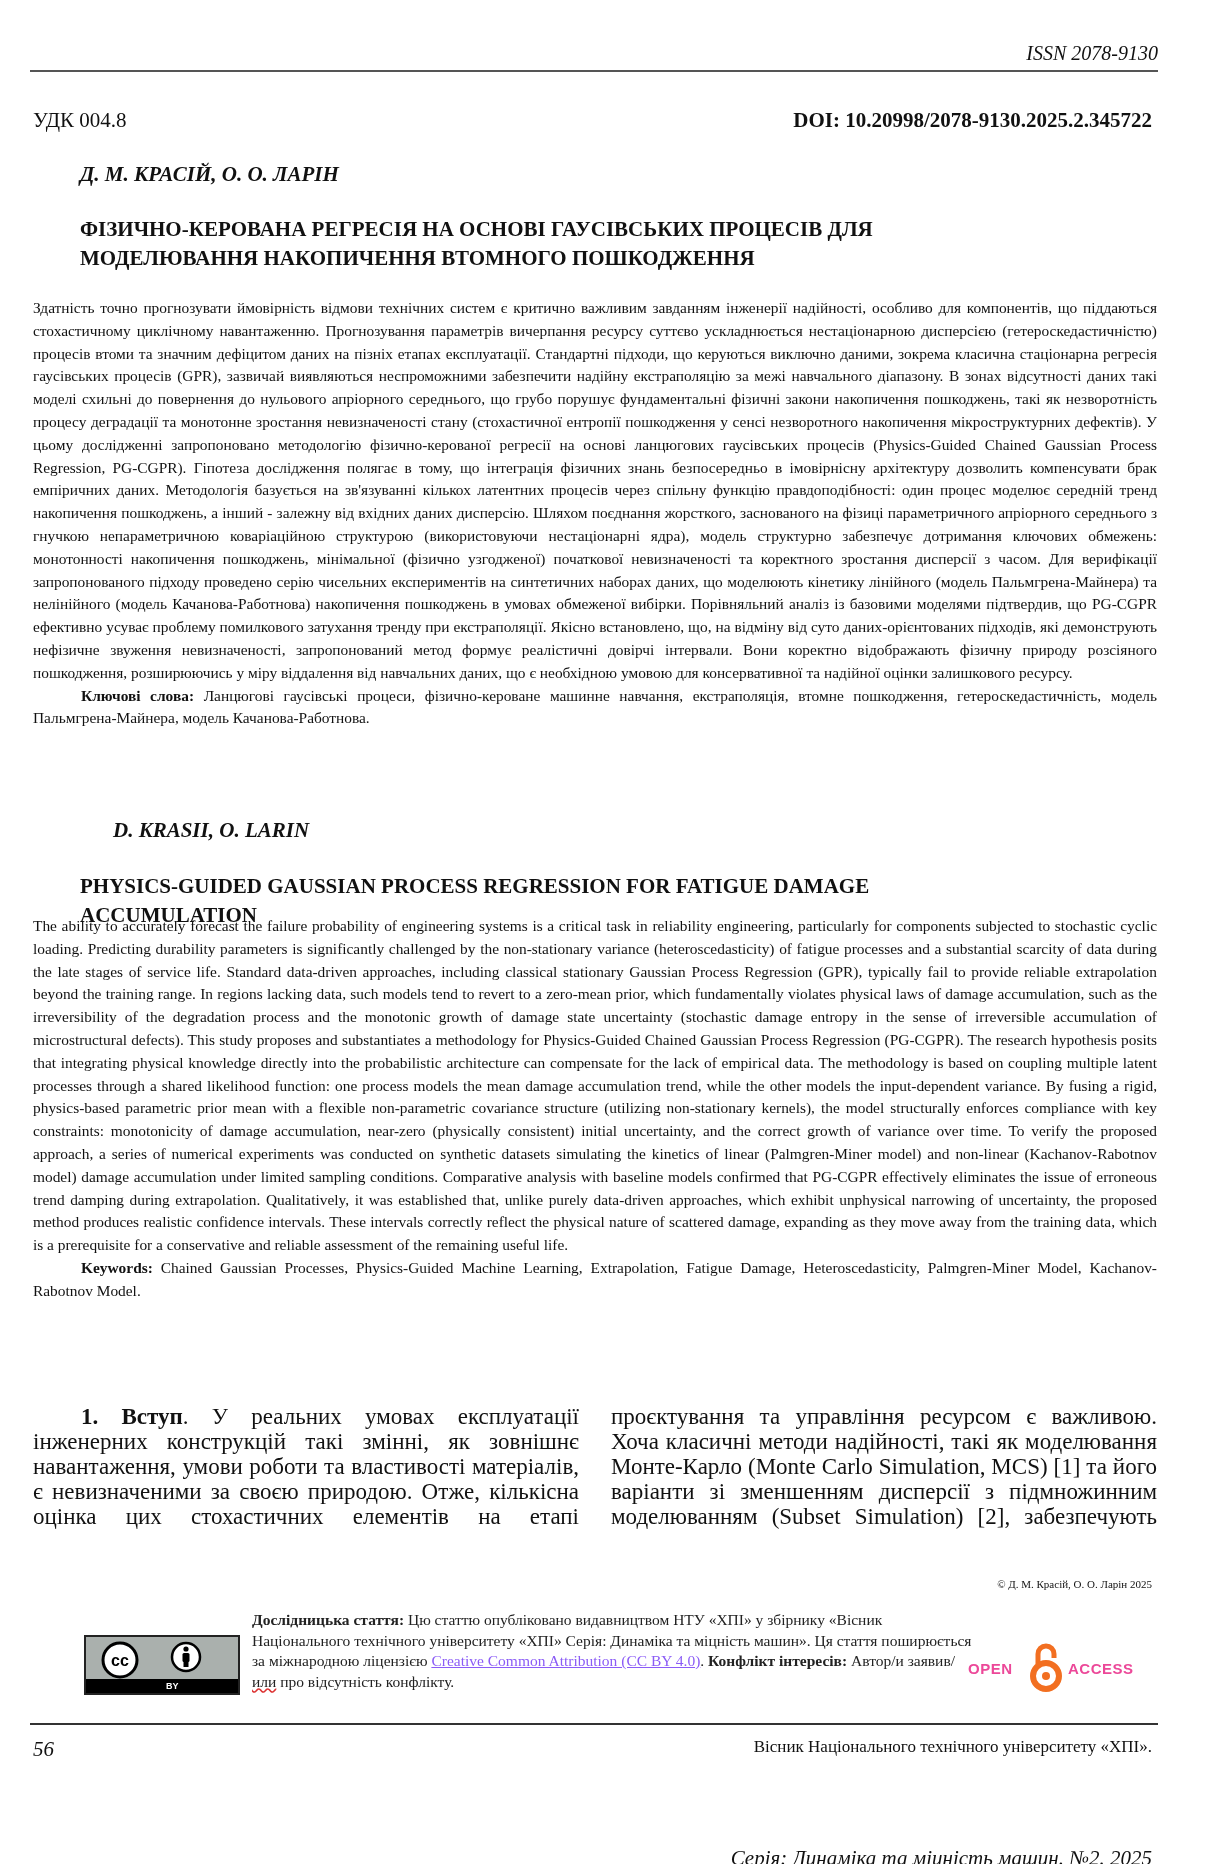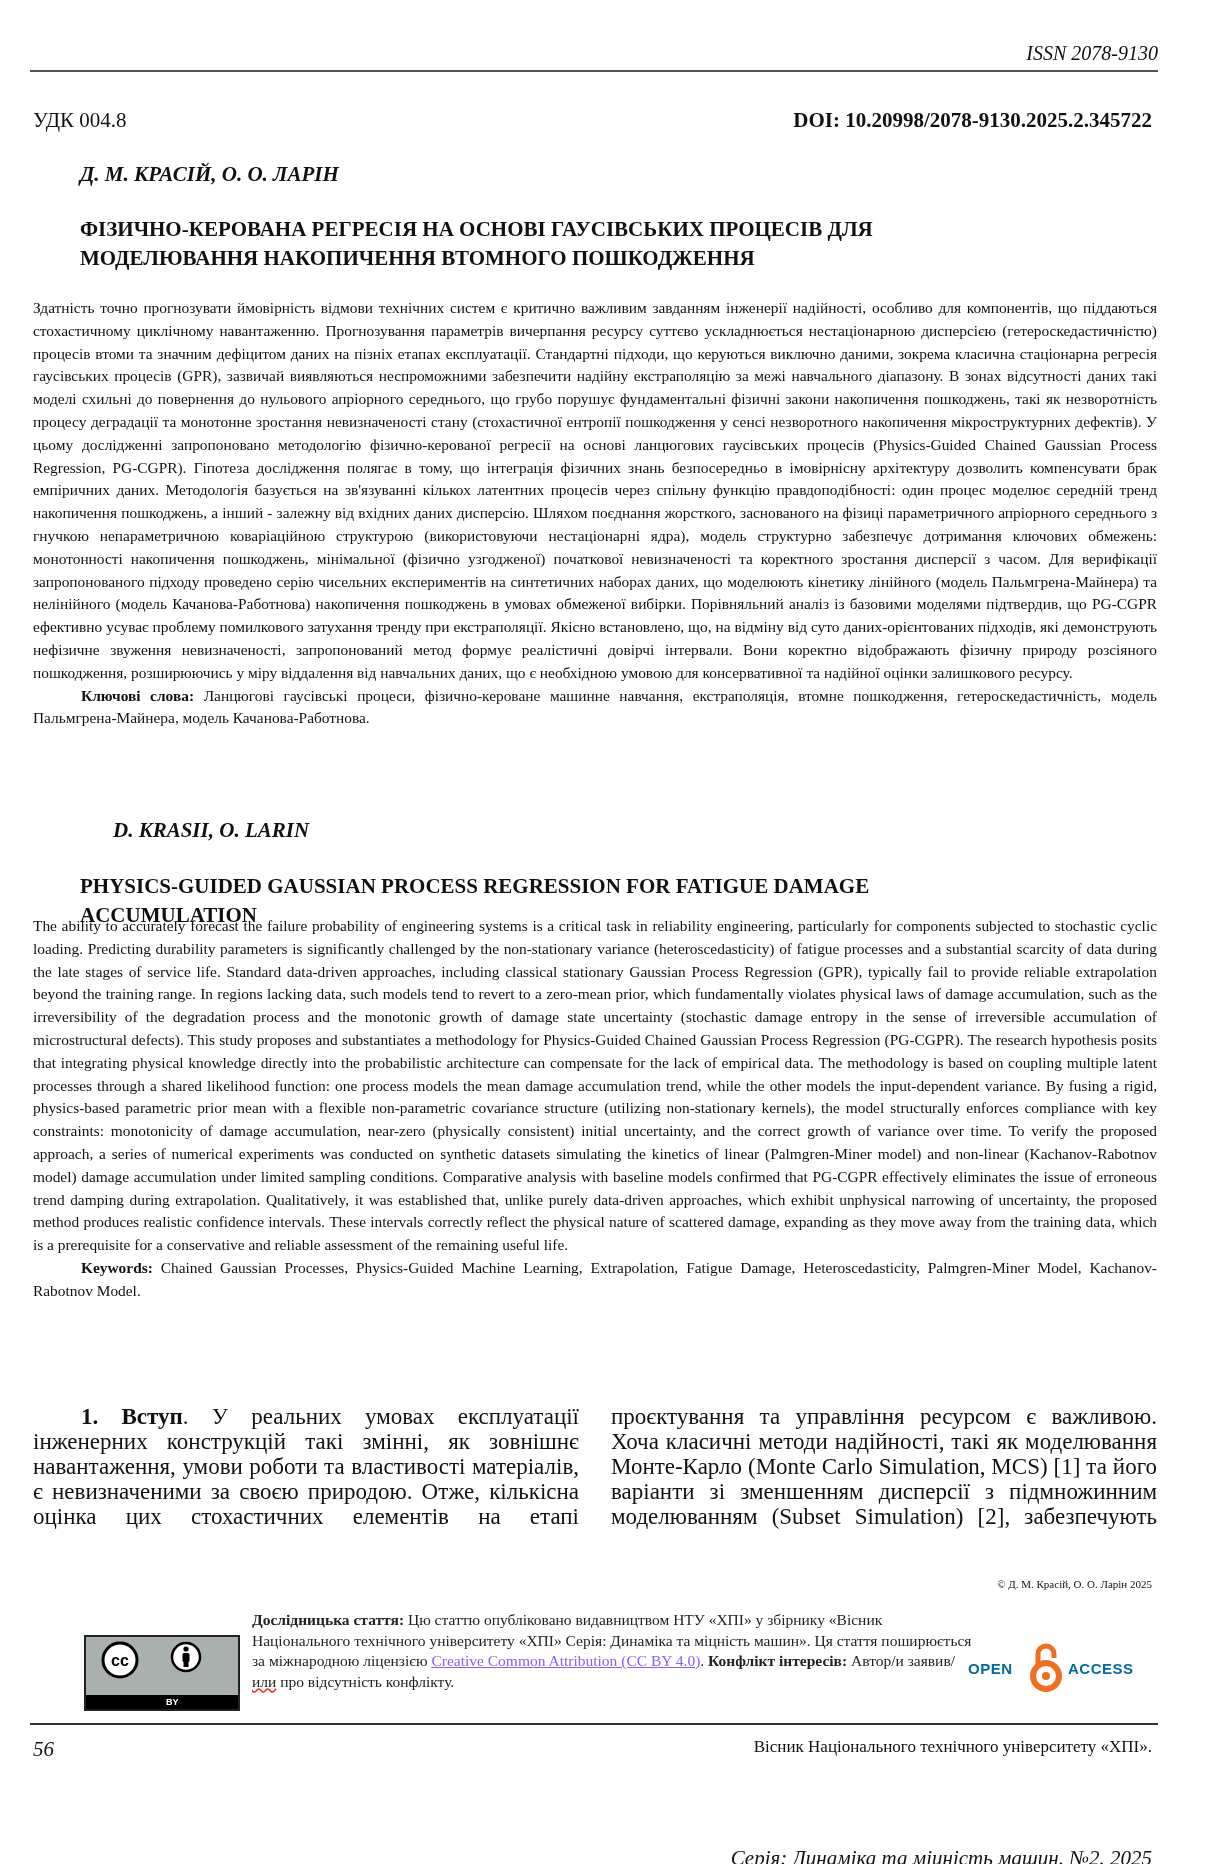--- a/index.html
+++ b/index.html
@@ -25,32 +25,32 @@
   .kw b { font-weight: bold; }
   .intro-col {
     width: 546px; font-size: 23px; line-height: 25px; text-align: justify;
     text-align-last: justify;
   }
   .intro-col.left { left: 33px; top: 1404px; text-indent: 48px; }
   .intro-col.right { left: 611px; top: 1404px; }
   .intro-col b { font-weight: bold; }
   .copyright { right: 62px; top: 1578px; font-size: 11px; }
   .cc-badge {
-    left: 84px; top: 1635px; width: 156px; height: 76px; background: #aab0ad;
+    left: 84px; top: 1635px; width: 156px; height: 60px; background: #aab0ad;
     border: 2px solid #222; box-sizing: border-box; overflow: hidden;
   }
   .cc-badge .by-strip { position: absolute; left: 0; right: 0; bottom: 0; height: 14px; background: #000; }
   .cc-badge .by-text { position: absolute; left: 80px; bottom: 0; font-family: "Liberation Sans", sans-serif; font-size: 9px; color: #fff; font-weight: bold; line-height: 14px; }
   .license-text {
     left: 252px; top: 1610px; width: 720px; font-size: 15.5px; line-height: 20.5px; color: #222;
   }
   .license-text a { color: #8b5cf6; text-decoration: underline; }
   .license-text .squiggle { text-decoration: underline wavy #d33; }
   .oa { left: 968px; top: 1640px; height: 56px; width: 160px; }
-  .oa .word { position: absolute; top: 20px; font-family: "Liberation Sans", sans-serif; font-weight: bold; font-size: 15px; color: #0369a1; letter-spacing: 0.5px; text-align: center; }
+  .oa .word { position: absolute; top: 20px; font-family: "Liberation Sans", sans-serif; font-weight: bold; font-size: 15px; color: #ec4899; letter-spacing: 0.5px; text-align: center; }
   .page-num { left: 33px; top: 1737px; font-size: 21px; font-style: italic; }
   .journal1 { right: 62px; top: 1737px; font-size: 17px; }
   .journal2 { right: 62px; top: 1846px; font-size: 21px; font-style: italic; }
 </style>
 </head>
 <body>
 
 <div class="abs issn">ISSN 2078-9130</div>
 <div class="abs rule top"></div>
 

